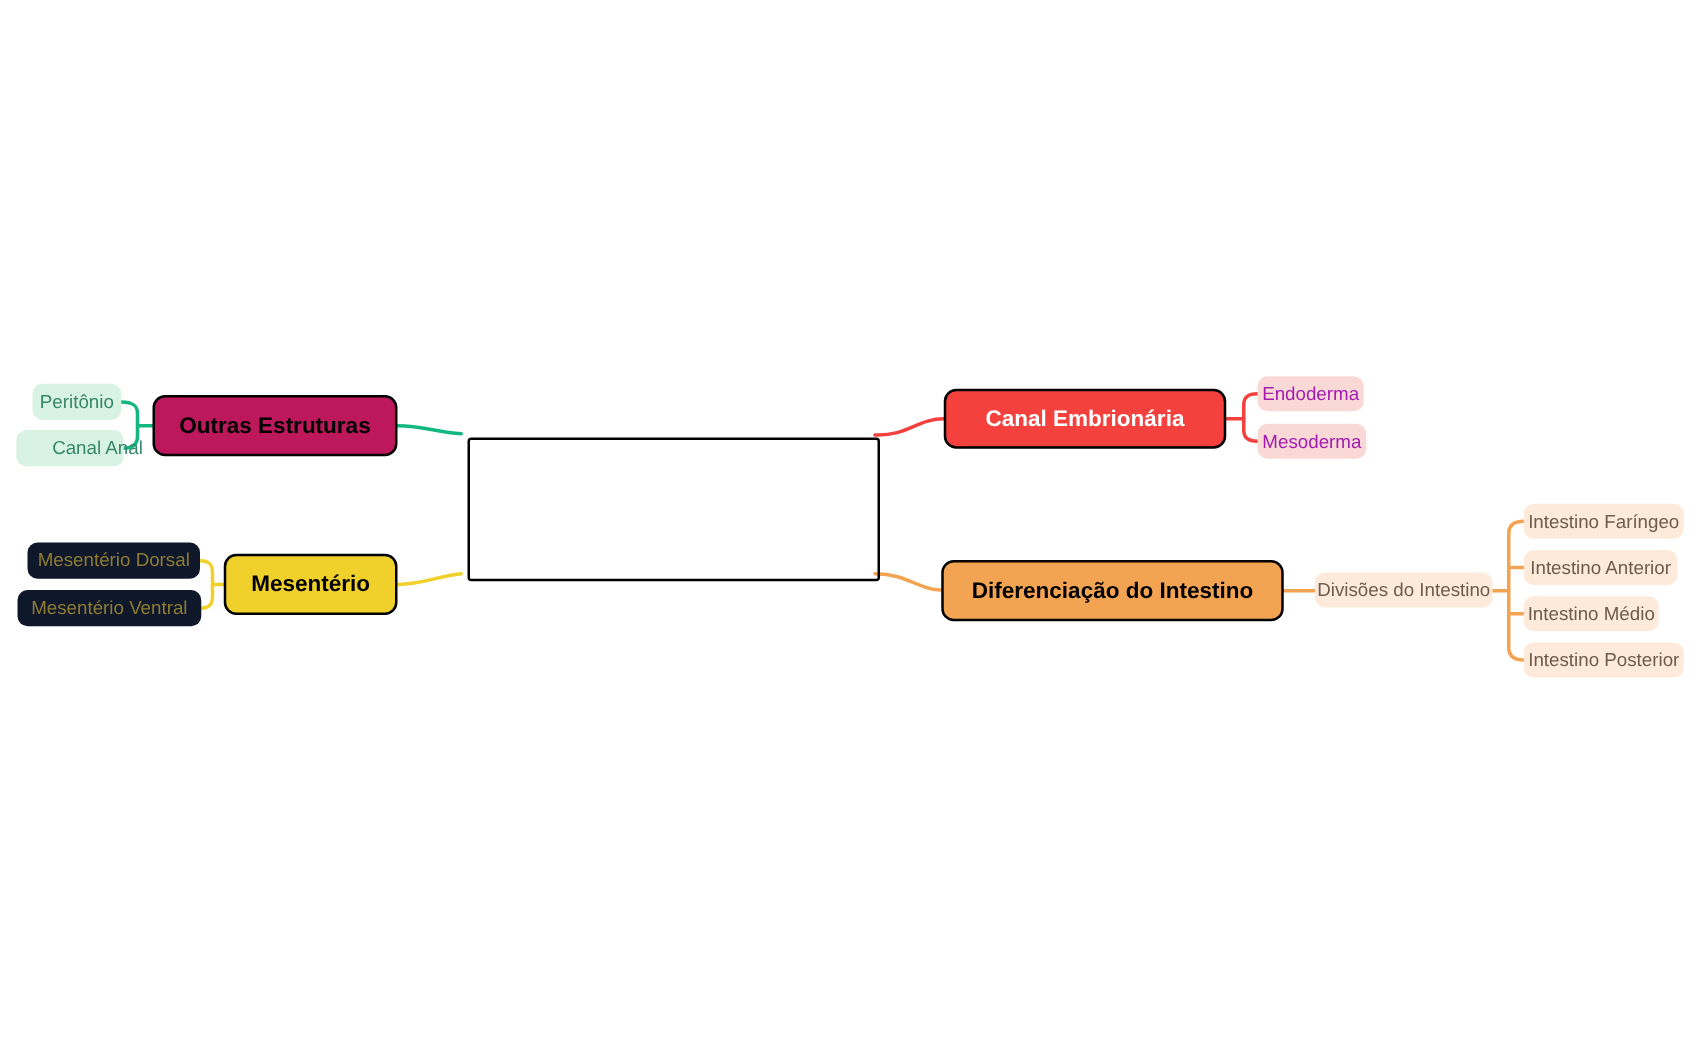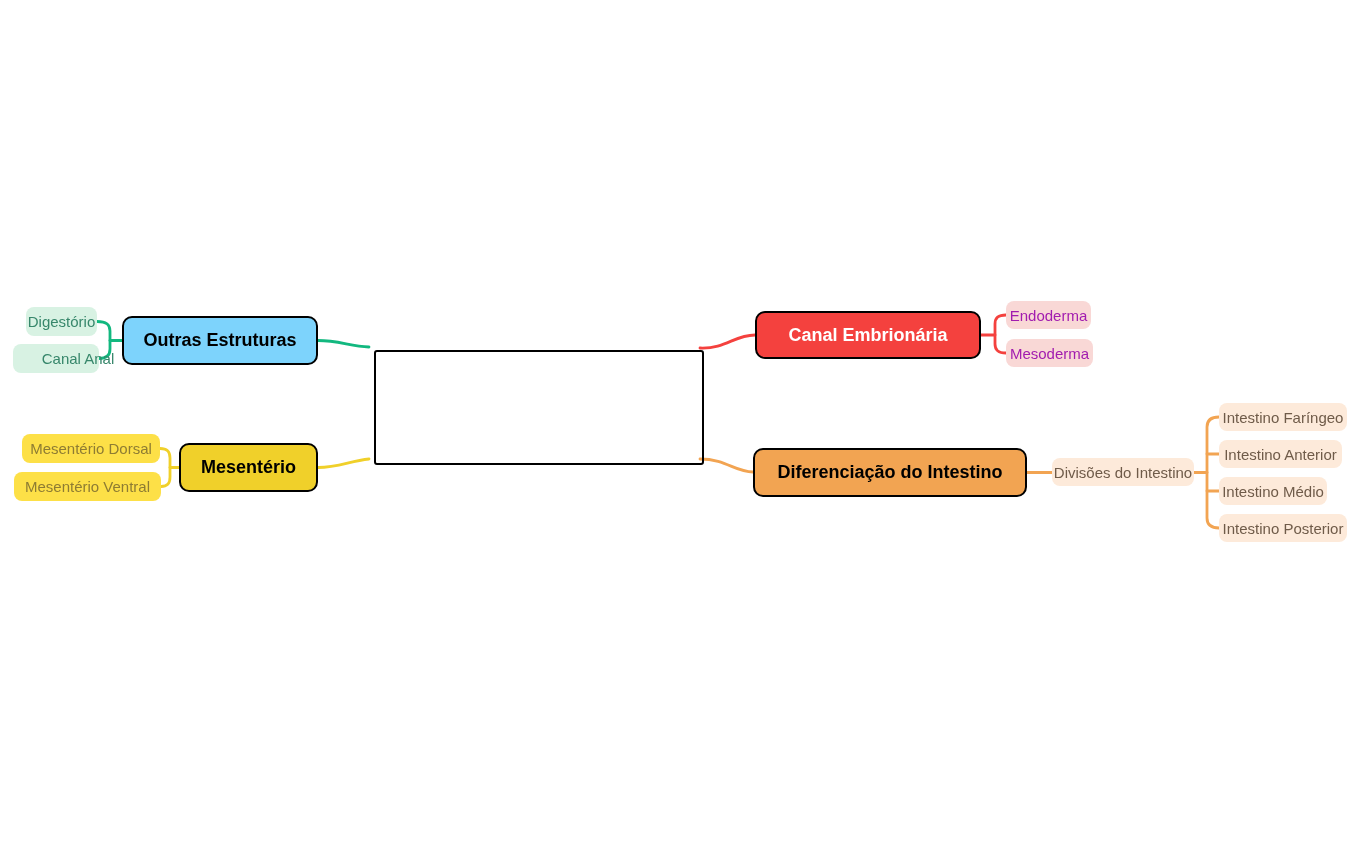--- a/index.html
+++ b/index.html
@@ -20,29 +20,29 @@
   .central{
     left:368px;top:344px;width:332px;height:117px;
     background:#060a27;border:2px solid #000;border-radius:3px;
     color:#fff;font-weight:bold;font-size:27px;line-height:39px;
     text-align:center;flex-direction:column;
   }
   .parent{
     border:2.5px solid #000;border-radius:10px;
     font-weight:bold;font-size:18px;color:#000;text-align:center;
   }
-  .p-green{left:122px;top:316px;width:196px;height:49px;background:#7dd3fc;}
+  .p-green{left:122px;top:316px;width:196px;height:49px;background:#be185d;}
   .p-yellow{left:179px;top:443px;width:139px;height:49px;background:#f0d02a;}
   .p-red{left:755px;top:311px;width:226px;height:48px;background:#f4413e;color:#fff;}
   .p-orange{left:753px;top:448px;width:274px;height:49px;background:#f2a452;}
   .child{
     border-radius:8px;font-size:15px;font-weight:400;text-align:center;white-space:nowrap;
   }
   .c-green{background:#d8f2e3;color:#37876b;}
-  .c-yellow{background:#fde047;color:#8e7c33;}
+  .c-yellow{background:#0f172a;color:#8e7c33;}
   .c-red{background:#f9d8d6;color:#a21caf;}
   .c-orange{background:#fdeada;color:#6f5b49;}
   .peritonio{left:26px;top:307px;width:71px;height:29px;}
   .canal-anal{left:13px;top:344px;width:86px;height:29px;padding-left:44px;}
   .mes-dorsal{left:22px;top:434px;width:138px;height:29px;}
   .mes-ventral{left:14px;top:472px;width:147px;height:29px;}
   .endoderma{left:1006px;top:301px;width:85px;height:28px;}
   .mesoderma{left:1006px;top:339px;width:87px;height:28px;}
   .divisoes{left:1052px;top:458px;width:142px;height:28px;}
   .int-faringeo{left:1219px;top:403px;width:128px;height:28px;}
@@ -77,21 +77,21 @@
     <path d="M1207,491 L1219,491" stroke="#f2a452"></path>
   </svg>
 
   <div class="central-ghost"></div>
 
 
   <div class="node parent p-green">
     <span>Outras Estruturas</span>
   </div>
   <div class="node child c-green peritonio">
-    <span>Digestório</span>
+    <span>Peritônio</span>
   </div>
   <div class="node child c-green canal-anal">
     <span>Canal Anal</span>
   </div>
 
   <div class="node parent p-yellow">
     <span>Mesentério</span>
   </div>
   <div class="node child c-yellow mes-dorsal">
     <span>Mesentério Dorsal</span>

